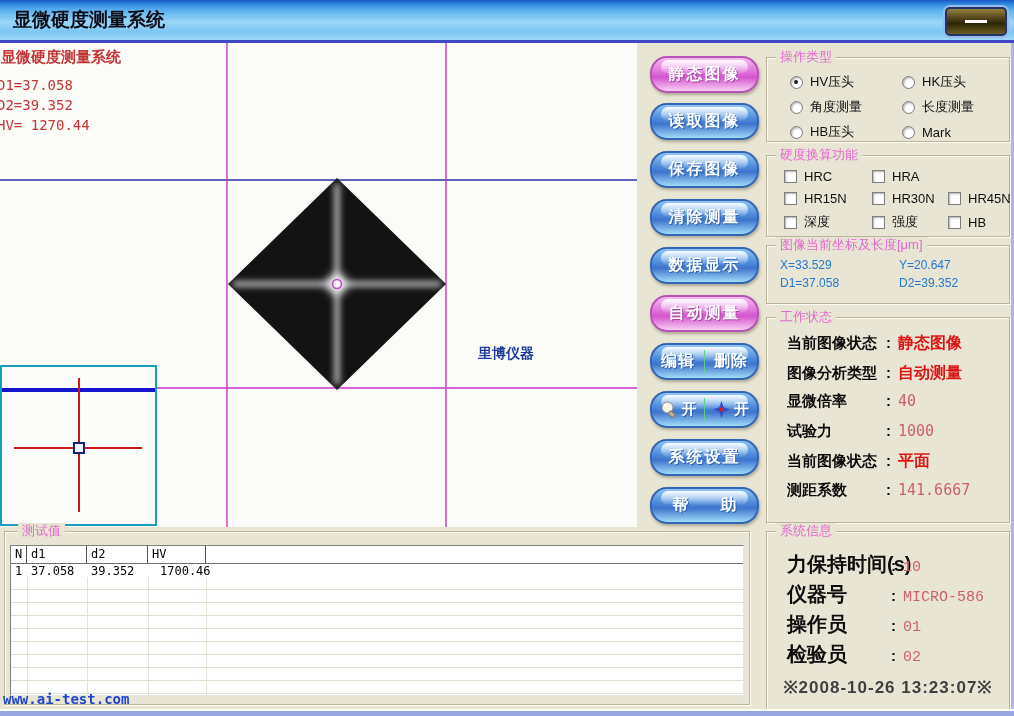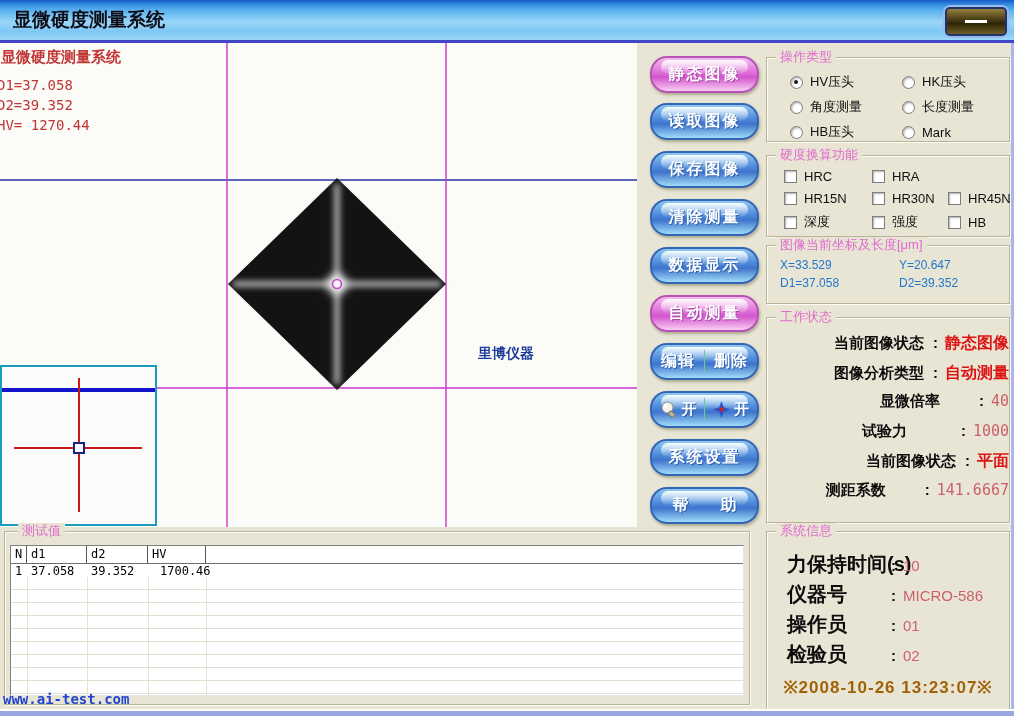--- a/index.html
+++ b/index.html
@@ -64,34 +64,34 @@
   .box-conv{left:766px;top:155px;width:242px;height:80px;}
   .conv-grid{display:grid;grid-template-columns:88px 76px auto;row-gap:7px;padding:13px 0 0 17px;}
   .cell-break{grid-column:1;}
   
   .box-coord{left:766px;top:245px;width:242px;height:57px;}
   .coord-grid{display:grid;grid-template-columns:119px auto;row-gap:4px;padding:12px 0 0 13px;
         font-size:12px;color:#2277cc;}
   
   .box-status{left:766px;top:317px;width:242px;height:204px;}
   .ws-rows{padding:15px 0 0 20px;}
-  .ws-row{display:flex;align-items:baseline;height:29.5px;justify-content:flex-end;}
+  .ws-row{display:flex;align-items:baseline;height:29.5px;}
   .ws-label{width:99px;font-size:15px;font-weight:bold;color:#0c0c0c;}
   .ws-sep{width:12px;font-size:15px;font-weight:bold;color:#0c0c0c;}
   .v-strong{font-size:16px;font-weight:bold;color:#dd1515;}
   .v-soft{font-size:15px;color:#cc5f6d;font-family:"DejaVu Sans Mono",monospace;}
   
   .box-sys{left:766px;top:531px;width:242px;height:178px;}
   .si-rows{padding:19px 0 0 20px;}
   .si-row{display:flex;align-items:baseline;height:30px;}
   .si-label{width:104px;font-size:20px;font-weight:bold;color:#0c0c0c;white-space:nowrap;}
   .si-sep{width:12px;font-size:15px;font-weight:bold;color:#0c0c0c;}
-  .si-val{font-size:15px;color:#cc5f6d;font-family:Liberation Sans, sans-serif;}
+  .si-val{font-size:15px;color:#cc5f6d;font-family:Liberation Mono, monospace;}
   .timestamp{position:absolute;left:0;right:0;bottom:12px;text-align:center;
-        font-size:17px;font-weight:bold;color:#a16207;letter-spacing:1px;}
+        font-size:17px;font-weight:bold;color:#404040;letter-spacing:1px;}
   
   .box-results{left:4px;top:531px;width:744px;height:172px;}
   .rt{position:absolute;left:5px;top:13px;right:5px;bottom:8px;background:#fff;
       border:1px solid #7f7f7f;border-right-color:#e6e6e6;border-bottom-color:#e6e6e6;}
   .rt-head{display:flex;height:17px;border-bottom:1px solid #6f6f6f;align-items:center;
       font-family:"DejaVu Sans Mono",monospace;font-size:12px;color:#000;}
   .rt-head .hc{height:100%;line-height:17px;padding-left:4px;border-right:1px solid #555;box-sizing:border-box;}
   .hc-n{width:16px;} .hc-d1{width:60px;} .hc-d2{width:61px;} .hc-hv{width:58px;} .hc-rest{flex:1;border-right:none !important;}
   .rt-body{position:absolute;left:0;right:0;top:18px;bottom:0;
       background-image:

